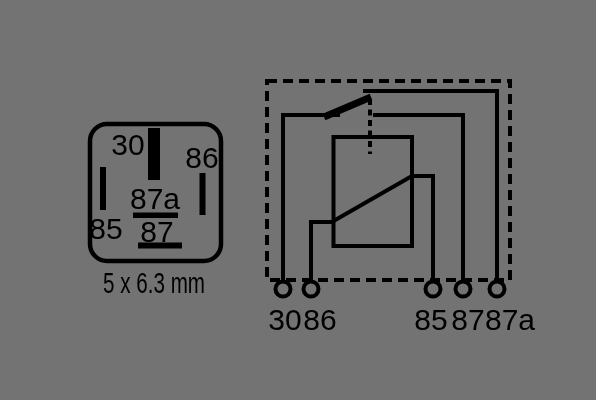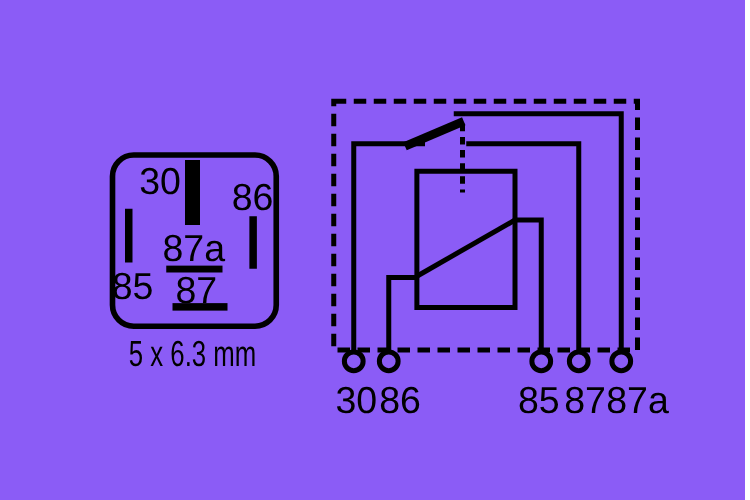--- a/index.html
+++ b/index.html
@@ -2,21 +2,21 @@
 <html><head>
 <meta charset="utf-8">
 <style>
   html, body { margin: 0; padding: 0; }
   body {
     width: 600px; height: 400px;
     background: #ffffff;
     font-family: "Liberation Sans", sans-serif;
     overflow: hidden;
   }
-  .canvas { position: relative; width: 596px; height: 400px; background: #8b5cf6; }
+  .canvas { position: relative; width: 596px; height: 400px; background: #737373; }
   svg { display: block; }
   .lbl {
     font-family: "Liberation Sans", sans-serif;
     font-size: 30px;
     fill: currentColor;
     font-weight: 400;
   }
   .lbl-small { font-size: 29px; }
   .stroke { stroke: currentColor; fill: none; }
 </style>

